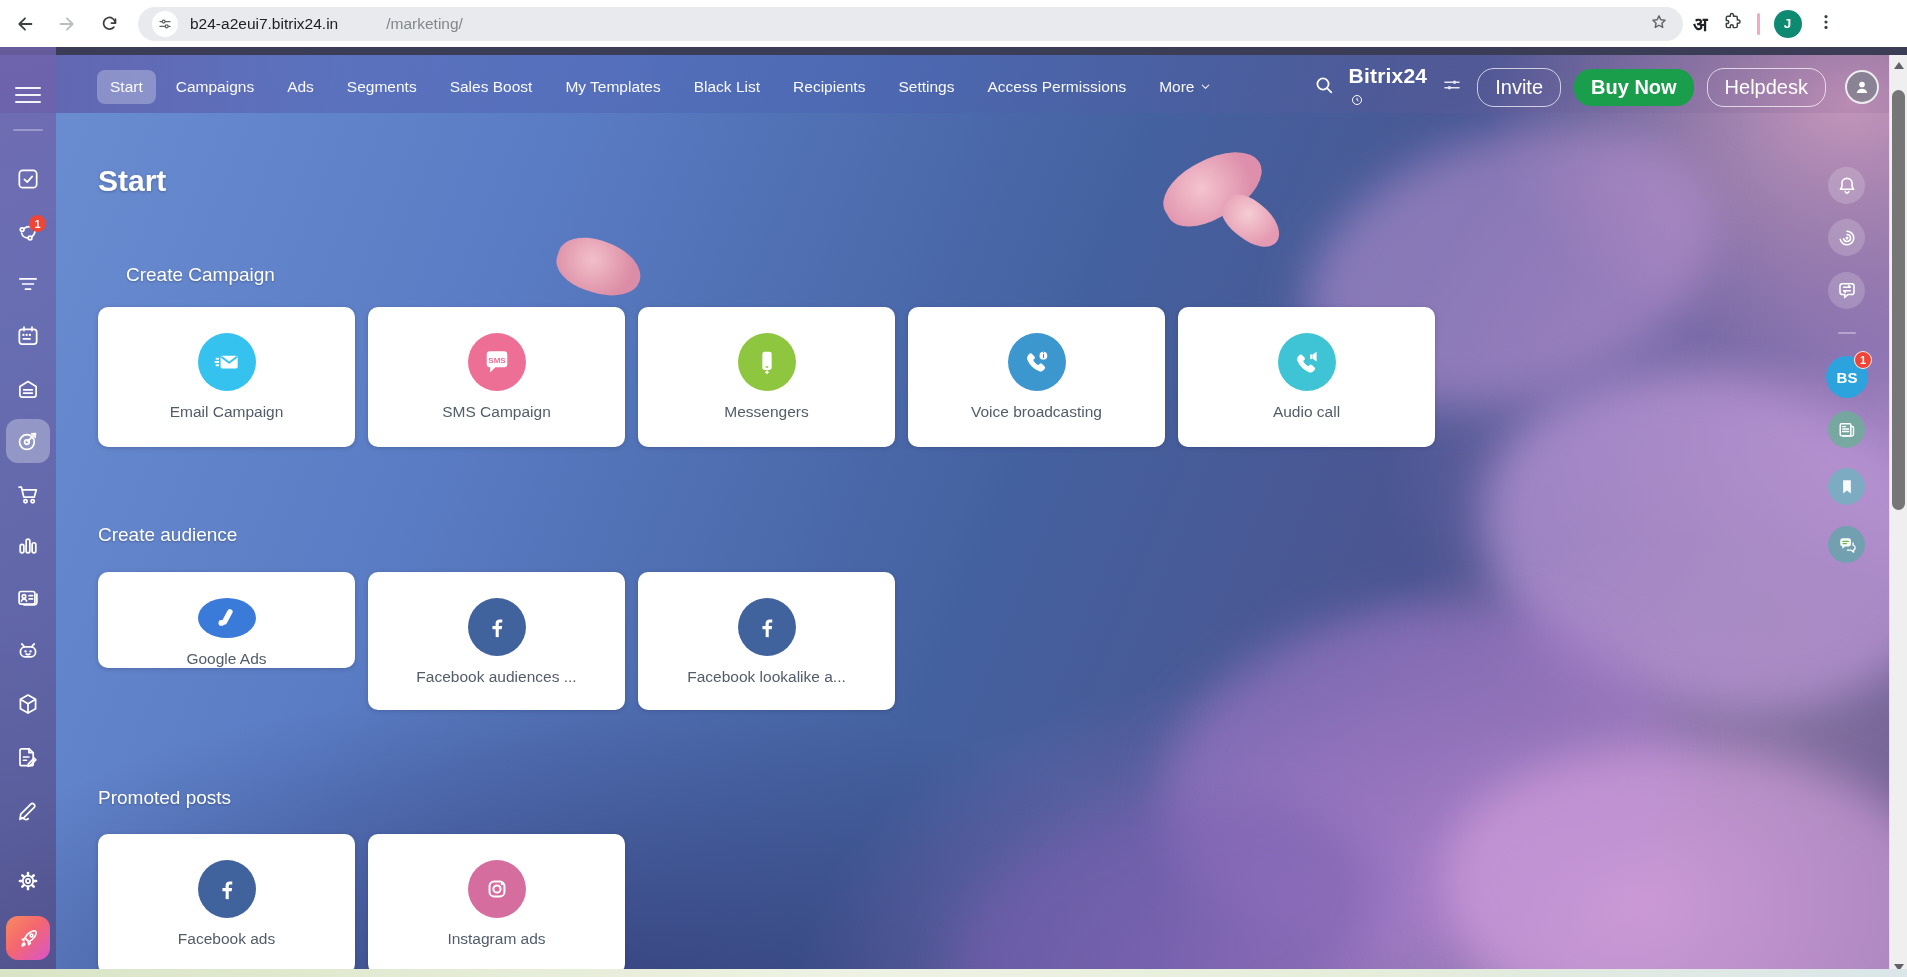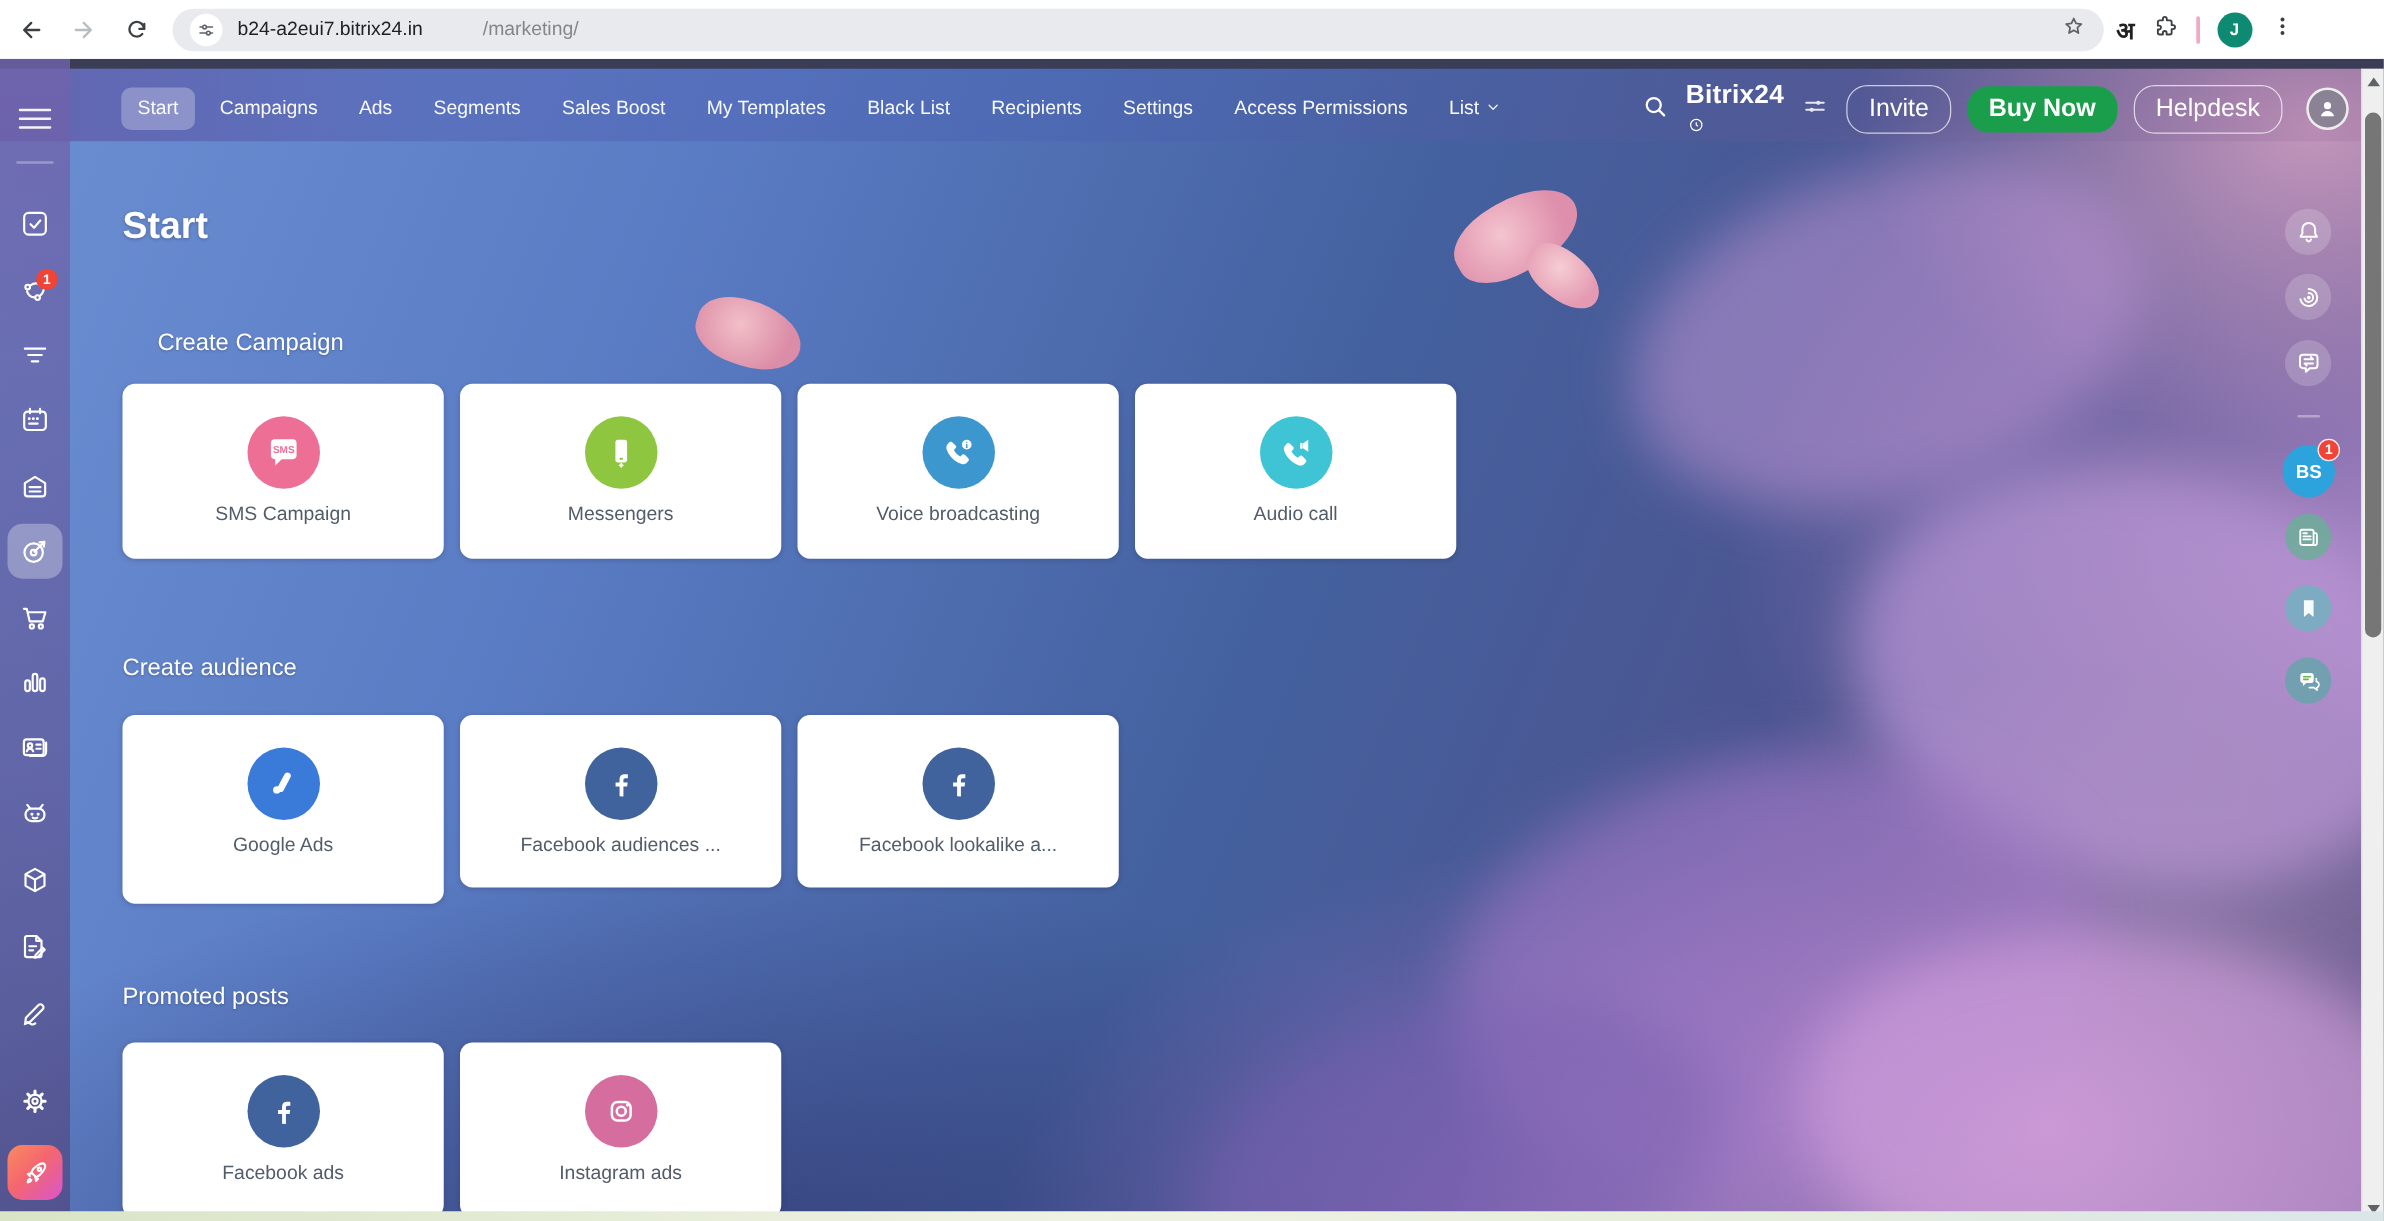--- a/index.html
+++ b/index.html
@@ -205,21 +205,21 @@
         <div class="nav-item">
           <span>Recipients</span>
         </div>
         <div class="nav-item">
           <span>Settings</span>
         </div>
         <div class="nav-item">
           <span>Access Permissions</span>
         </div>
         <div class="nav-item">
-          <span>List</span>
+          <span>More</span>
           <span><svg width="11" height="11" viewBox="0 0 24 24">
               <path d="M5 9l7 7 7-7" fill="none" stroke="rgba(255,255,255,.9)" stroke-width="2.4" stroke-linecap="round" stroke-linejoin="round"></path>
             </svg></span>
         </div>
       </div>
     <div class="hdr-right">
       <span>
         <svg width="24" height="24" viewBox="0 0 24 24" fill="none" stroke="#fff" stroke-width="1.8" stroke-linecap="round">
             <circle cx="11" cy="11" r="5.6"></circle>
             <path d="M15.3 15.3l4 4"></path>
@@ -436,20 +436,34 @@
         </div>
       </div>
   </div>
 
   <div class="content">
     <div class="page-title">Start</div>
     <div id="sections">
         <div class="section-title" style="top: 217px; margin-left: 28px;">Create Campaign</div>
         <div class="card-row" style="top: 260px;">
           <div class="card" style="height: 140px;">
+            <div class="card-circle" style="background: rgb(54, 194, 238);">
+              <svg width="32" height="32" viewBox="0 0 24 24">
+                <g fill="#fff">
+                  <rect x="7.2" y="7.4" width="12.8" height="9.4" rx="1.3"></rect>
+                  <rect x="3.4" y="8.9" width="2.8" height="1.5" rx=".75"></rect>
+                  <rect x="2.6" y="11.3" width="3.6" height="1.5" rx=".75"></rect>
+                  <rect x="3.4" y="13.7" width="2.8" height="1.5" rx=".75"></rect>
+                </g>
+                <path d="M7.7 8.1l5.9 4.5 5.9-4.5" fill="none" stroke="#36c2ee" stroke-width="1.4" stroke-linejoin="round"></path>
+              </svg>
+            </div>
+            <div class="card-label">Email Campaign</div>
+          </div>
+          <div class="card" style="height: 140px;">
             <div class="card-circle" style="background: rgb(238, 111, 149);">
               <svg width="32" height="32" viewBox="0 0 24 24">
                 <path fill="#fff" d="M4.3 6.3A2.3 2.3 0 0 1 6.6 4h10.8a2.3 2.3 0 0 1 2.3 2.3v7.4a2.3 2.3 0 0 1-2.3 2.3h-6.6L6.9 19.8v-3.8h-.3a2.3 2.3 0 0 1-2.3-2.3z"></path>
                 <text x="12" y="12.5" text-anchor="middle" font-size="6" font-weight="bold" fill="#ee6f95" font-family="Liberation Sans, sans-serif">SMS</text>
               </svg>
             </div>
             <div class="card-label">SMS Campaign</div>
           </div>
           <div class="card" style="height: 140px;">
             <div class="card-circle" style="background: rgb(143, 198, 63);">
@@ -477,21 +491,21 @@
                 <path fill="#fff" d="M8.1 6.6l2 2c.5.5.5 1.2 0 1.7l-1 1c.8 1.7 2.2 3.1 3.9 3.9l1-1c.5-.5 1.2-.5 1.7 0l2 2c.5.5.5 1.3 0 1.8l-.9.9c-.9.9-2.3 1.2-3.5.7-4.1-1.7-6.9-4.5-8.5-8.5-.5-1.2-.2-2.6.7-3.5l.8-.9c.5-.5 1.3-.5 1.8-.1z"></path>
                 <path fill="#fff" d="M19.2 4.4v7.2l-3.2-2.2V6.6z"></path>
                 <rect x="14.3" y="6.1" width="1.5" height="3.8" rx=".75" fill="#fff"></rect>
               </svg>
             </div>
             <div class="card-label">Audio call</div>
           </div>
         </div>
         <div class="section-title" style="top: 477px;">Create audience</div>
         <div class="card-row" style="top: 525px;">
-          <div class="card" style="height: 151px;">
+          <div class="card" style="height: 96px;">
             <div class="card-circle" style="background: rgb(58, 122, 217);">
               <svg width="32" height="32" viewBox="0 0 24 24">
                 <g fill="#fff">
                   <rect x="10.2" y="4.8" width="4" height="12.6" rx="2" transform="rotate(28 12.2 11.1)"></rect>
                   <circle cx="7.8" cy="15.7" r="2.2"></circle>
                 </g>
               </svg>
             </div>
             <div class="card-label">Google Ads</div>
           </div>

